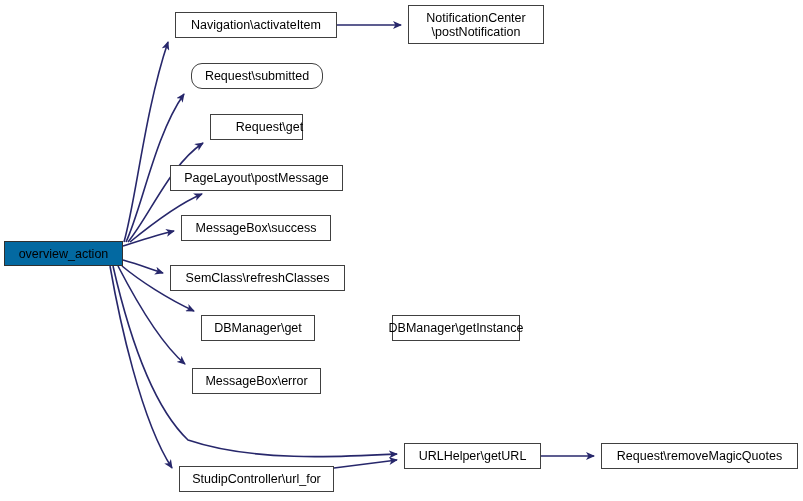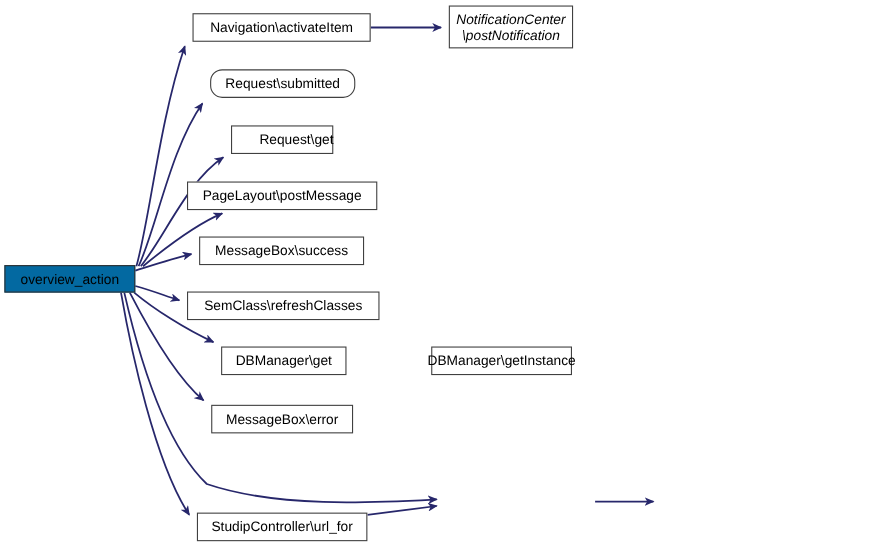--- a/index.html
+++ b/index.html
@@ -78,26 +78,28 @@
         <path d="M113,266 C124,314 147,401 188,440 C253,462 340,457 397,454" fill="none" stroke="#27276b" stroke-width="1.6" marker-end="url(#arrowhead)"></path>
         <path d="M110,266 C119,318 141,421 172,468" fill="none" stroke="#27276b" stroke-width="1.6" marker-end="url(#arrowhead)"></path>
         <path d="M334,468 L397,460" fill="none" stroke="#27276b" stroke-width="1.6" marker-end="url(#arrowhead)"></path>
         <path d="M541,456 L594,456" fill="none" stroke="#27276b" stroke-width="1.6" marker-end="url(#arrowhead)"></path>
       </g>
   </svg>
 
   <div id="node-layer">
       <div class="node root" style="left: 4px; top: 241px; width: 119px; height: 25px;"><span class="node-label">overview_action</span></div>
       <div class="node" style="left: 175px; top: 12px; width: 162px; height: 26px;"><span class="node-label">Navigation\activateItem</span></div>
-      <div class="node" style="left: 408px; top: 5px; width: 113px; height: 39px; font-style: italic;"><span class="node-label">NotificationCenter
+      <div class="node" style="left: 408px; top: 5px; width: 136px; height: 39px;"><span class="node-label">NotificationCenter
 \postNotification</span></div>
       <div class="node" style="left: 191px; top: 63px; width: 132px; height: 26px; border-radius: 11px;"><span class="node-label">Request\submitted</span></div>
       <div class="node" style="left: 210px; top: 114px; width: 93px; height: 26px; padding-left: 26px;"><span class="node-label">Request\get</span></div>
       <div class="node" style="left: 170px; top: 165px; width: 173px; height: 26px;"><span class="node-label">PageLayout\postMessage</span></div>
       <div class="node" style="left: 181px; top: 215px; width: 150px; height: 26px;"><span class="node-label">MessageBox\success</span></div>
       <div class="node" style="left: 170px; top: 265px; width: 175px; height: 26px;"><span class="node-label">SemClass\refreshClasses</span></div>
       <div class="node" style="left: 201px; top: 315px; width: 114px; height: 26px;"><span class="node-label">DBManager\get</span></div>
       <div class="node" style="left: 392px; top: 315px; width: 128px; height: 26px;"><span class="node-label">DBManager\getInstance</span></div>
       <div class="node" style="left: 192px; top: 368px; width: 129px; height: 26px;"><span class="node-label">MessageBox\error</span></div>
+      <div class="node" style="left: 404px; top: 443px; width: 137px; height: 26px;"><span class="node-label">URLHelper\getURL</span></div>
+      <div class="node" style="left: 601px; top: 443px; width: 197px; height: 26px;"><span class="node-label">Request\removeMagicQuotes</span></div>
       <div class="node" style="left: 179px; top: 466px; width: 155px; height: 26px;"><span class="node-label">StudipController\url_for</span></div>
     </div>
 
 </div>
 
 </body></html>

